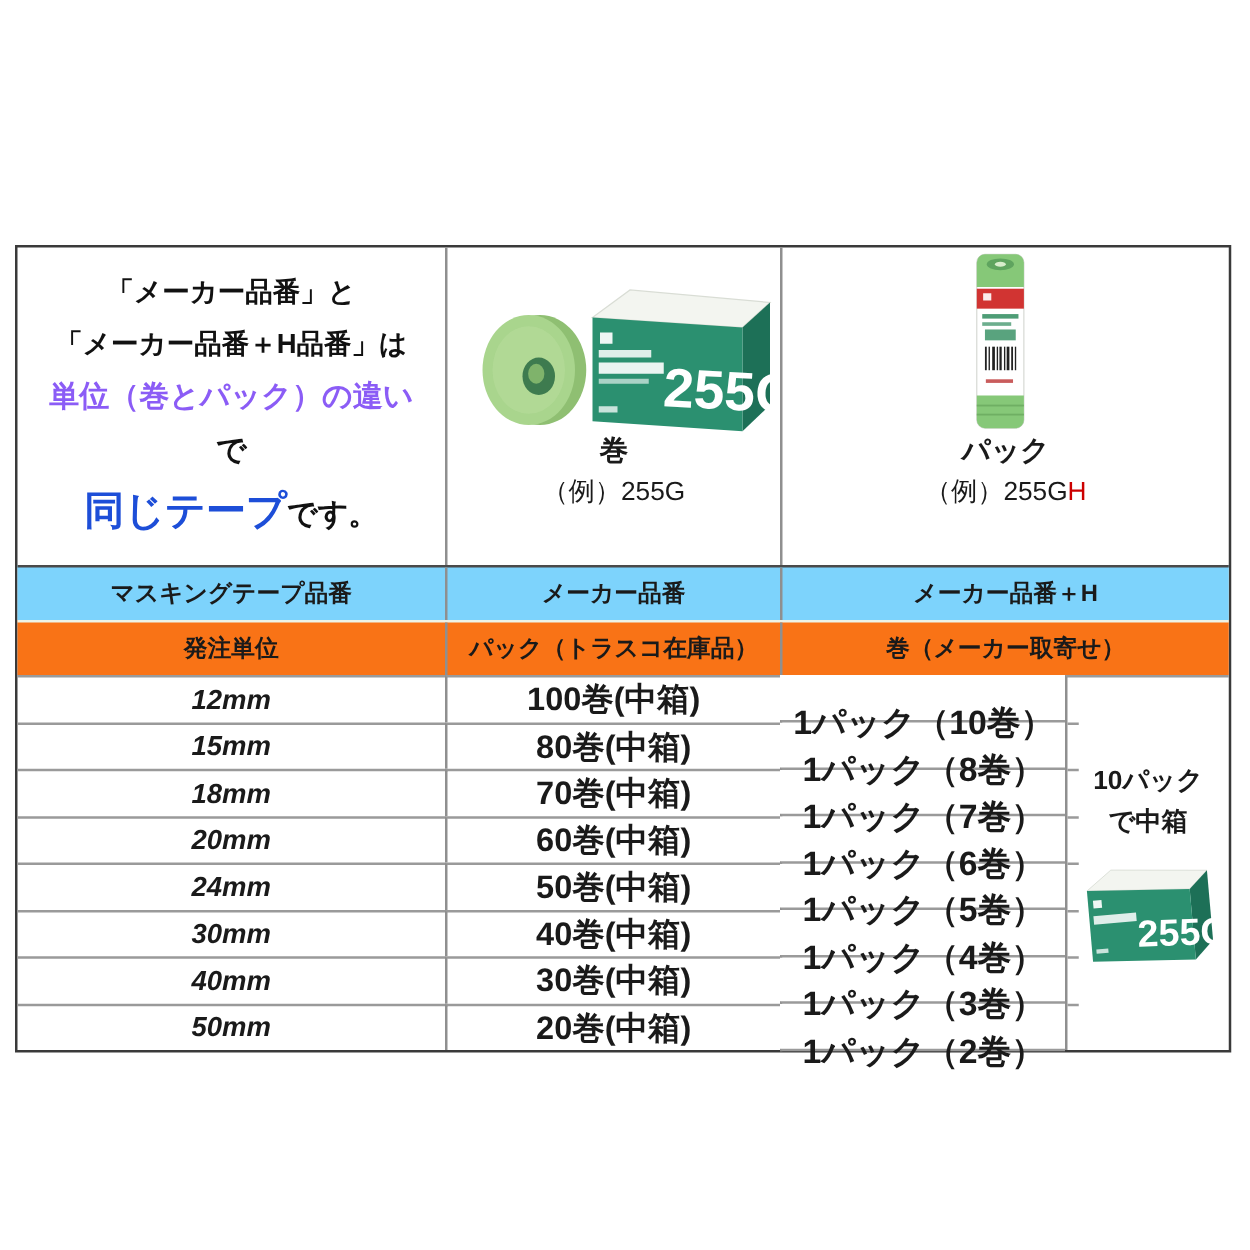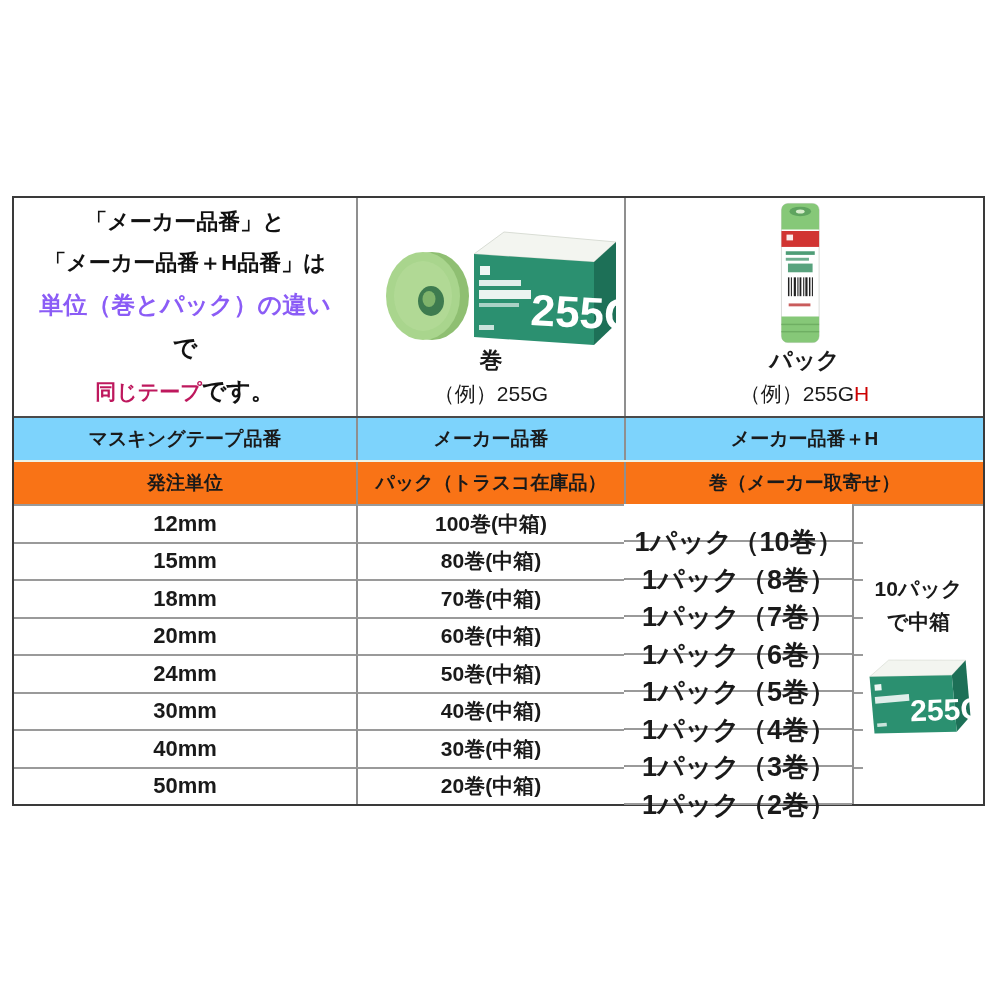--- a/index.html
+++ b/index.html
@@ -5,52 +5,52 @@
   html,body{margin:0;padding:0;}
   body{
     width:1000px;height:1000px;background:#ffffff;position:relative;overflow:hidden;
     font-family:"Liberation Sans","DejaVu Sans",sans-serif;color:#1a1a1a;
   }
   .tbl{
     position:absolute;left:12px;top:196px;width:973px;box-sizing:border-box;
     border:2px solid #3a3a3a;background:#ffffff;
   }
   .row3{display:grid;grid-template-columns:342px 268px 1fr;}
-  .rowA{height:218px;}
+  .rowA{height:254px;}
   .rowB,.rowC{height:42px;}
   .rowB{background:#7dd3fc;border-top:2px solid #4a4a4a;}
   .rowC{background:#f97316;border-top:2px solid #eef3e6;}
   .hcell{
     display:flex;align-items:center;justify-content:center;
     font-weight:bold;font-size:19px;box-sizing:border-box;
   }
   .bl{border-left:2px solid #8f8f8f;}
   
   .acell{box-sizing:border-box;display:flex;flex-direction:column;align-items:center;}
   .info-box{
     display:flex;flex-direction:column;align-items:center;justify-content:center;
     gap:11px;font-weight:bold;text-align:center;height:100%;width:100%;
   }
   .info-l12{font-size:22px;color:#111;}
   .info-red{font-size:24px;color:#8b5cf6;}
   .info-l4{font-size:24px;color:#111;}
   .info-l5{font-size:24px;color:#111;}
-  .info-l5 .big-red{font-size:21px;color:#be185d;}
+  .info-l5 .big-red{font-size:32px;color:#1d4ed8;}
   .img-area{height:146px;width:100%;position:relative;}
   .caption{font-weight:bold;font-size:23px;line-height:32px;}
   .example{font-weight:normal;font-size:21px;line-height:36px;}
   .example .red{color:#CC0000;}
   
   .dgrid{display:grid;grid-template-columns:342px 268px 228px 1fr;grid-auto-rows:37.5px;}
   .dcell{
     display:flex;align-items:center;justify-content:center;
     font-weight:bold;box-sizing:border-box;border-top:2px solid #9a9a9a;
   }
-  .c-size{font-size:22px;}
-  .c-roll{font-size:21px;border-left:2px solid #8f8f8f;}
+  .c-size{font-size:22px;font-style:italic;}
+  .c-roll{font-size:26px;border-left:2px solid #8f8f8f;}
   .c-pack{font-size:27px;border-left:2px solid #8f8f8f;margin-top:36px;}
   .merged{
     grid-column:4;grid-row:1 / span 8;border-left:2px solid #8f8f8f;border-top:2px solid #9a9a9a;
     position:relative;display:flex;flex-direction:column;align-items:center;box-sizing:border-box;
     padding-top:66px;
   }
   .merged .note{font-weight:bold;font-size:21px;line-height:33px;}
   .tick{position:absolute;left:0;width:9px;height:2px;background:#9a9a9a;}
   .smallbox{margin-top:14px;transform:rotate(-5deg);}
   svg text{font-family:"Liberation Sans","DejaVu Sans",sans-serif;}

